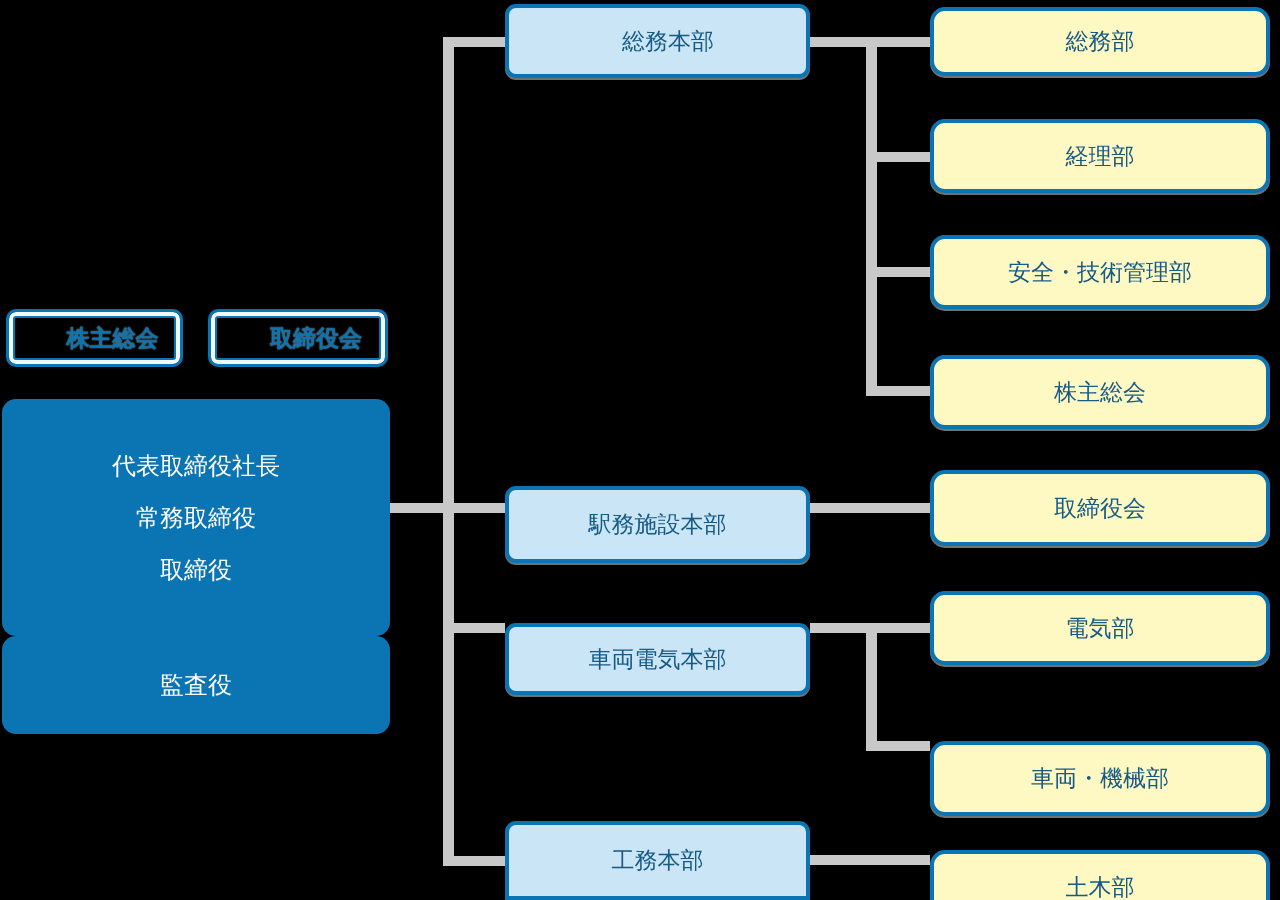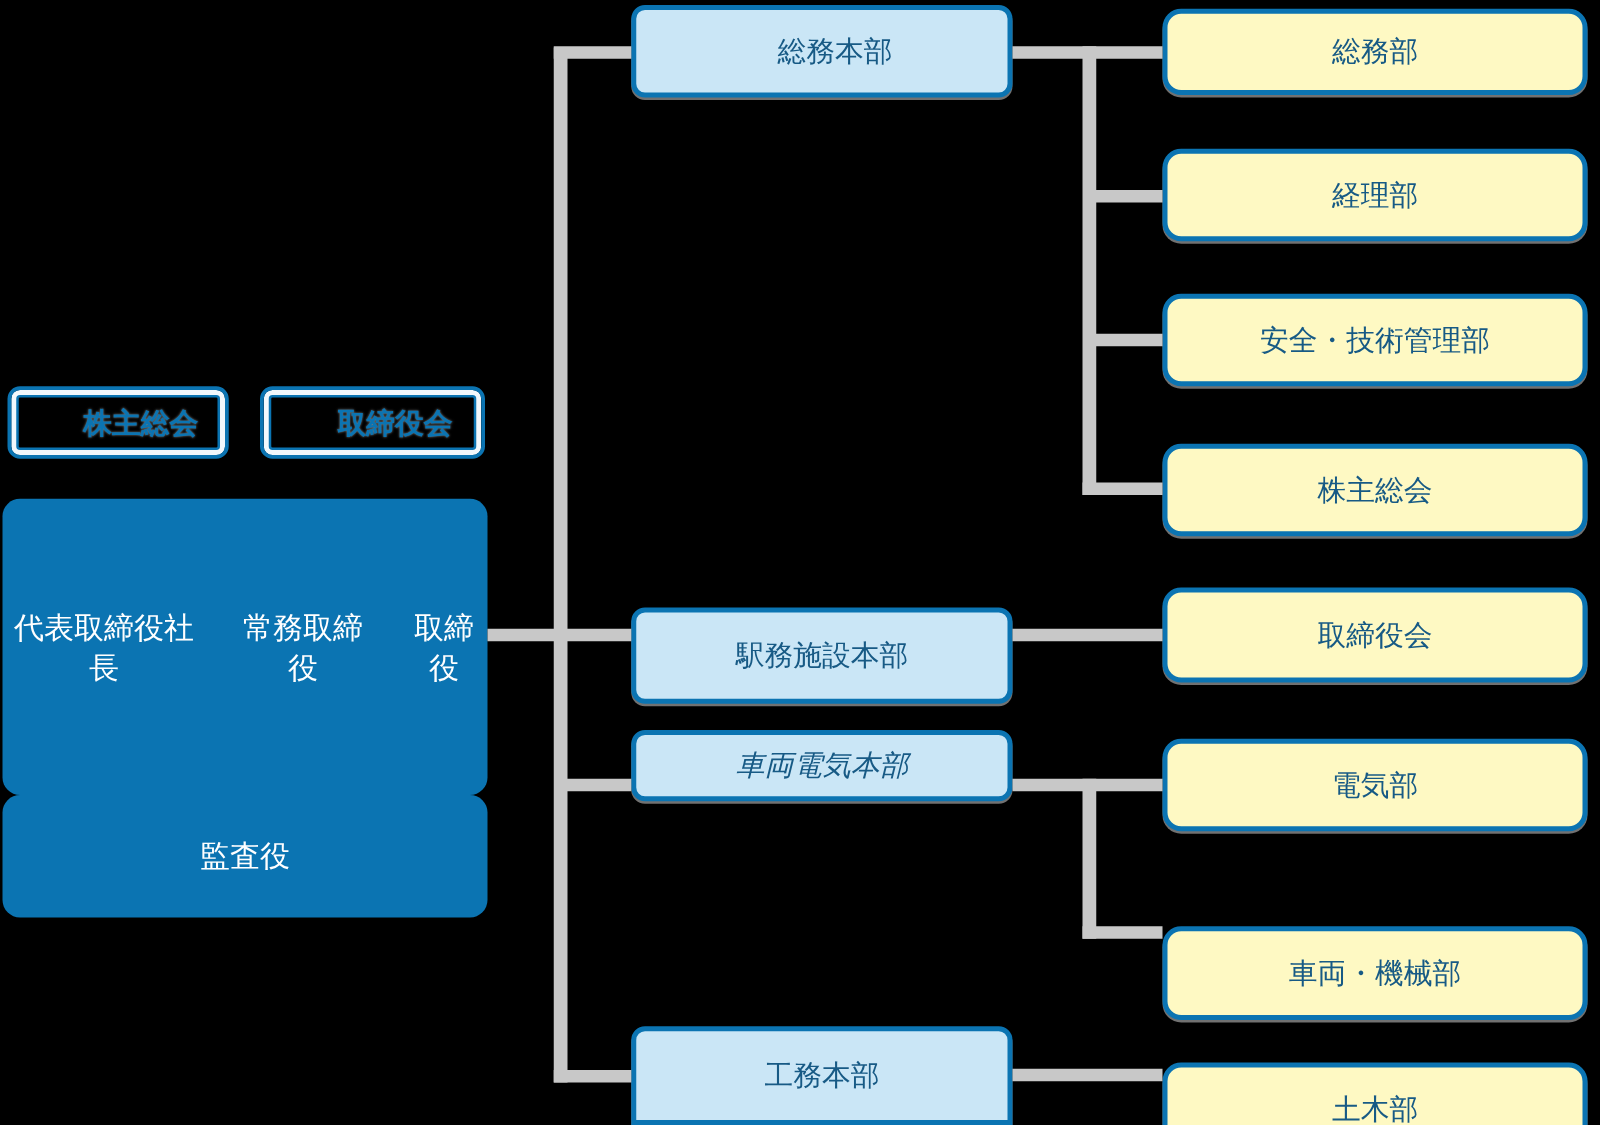--- a/index.html
+++ b/index.html
@@ -18,31 +18,31 @@
     text-shadow:0 0 2px rgba(255,255,255,.55);
     padding-left:36px;
   }
   #shareholders{left:6px;width:177px;}
   #board{left:208px;width:180px;justify-content:center;}
 
   
   .exec{
     background:#0b74b2;border-radius:14px;color:#fff;font-size:24px;
   }
-  #executives{left:2px;top:399px;width:388px;height:237px;gap:20px;}
+  #executives{left:2px;top:399px;width:388px;height:237px;flex-direction:column;gap:20px;}
   #auditor{left:2px;top:636px;width:388px;height:98px;}
 
   
   .division{
     left:505px;width:305px;background:#cae6f6;border:4px solid #0b74b2;border-radius:11px;
     color:#175a85;font-size:23px;box-shadow:0 2px 0 rgba(205,205,205,.55);
   }
   #dv-0{top:4px;height:74px;padding-left:21px;}
   #dv-1{top:486px;height:77px;}
-  #dv-2{top:584px;height:57px;font-style:italic;}
+  #dv-2{top:623px;height:72px;}
   #dv-3{top:821px;height:79px;border-bottom-left-radius:0;border-bottom-right-radius:0;}
 
   
   .department{
     left:930px;width:340px;background:#fef9c3;border:4px solid #0b74b2;border-radius:15px;
     color:#175a85;font-size:23px;box-shadow:0 2px 0 rgba(205,205,205,.55);
   }
   #dp-0{top:7px;height:69px;}
   #dp-1{top:119px;height:74px;}
   #dp-2{top:235px;height:74px;}

